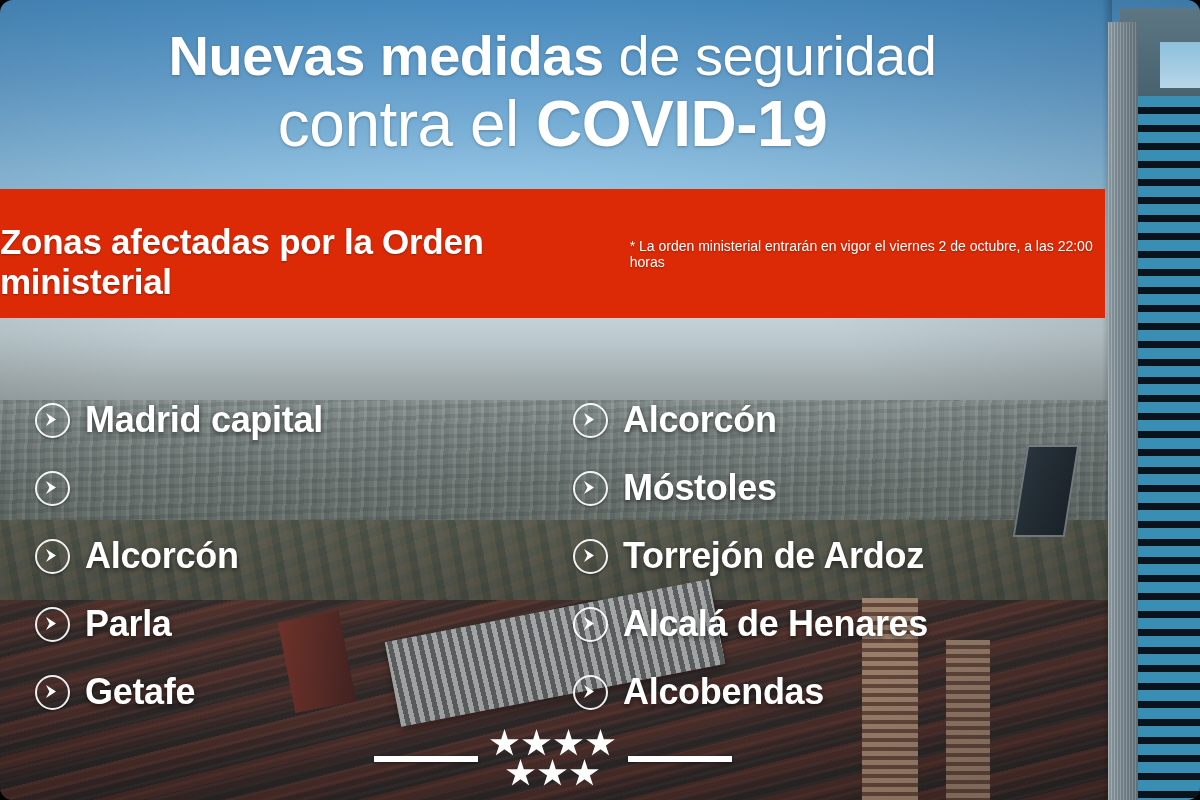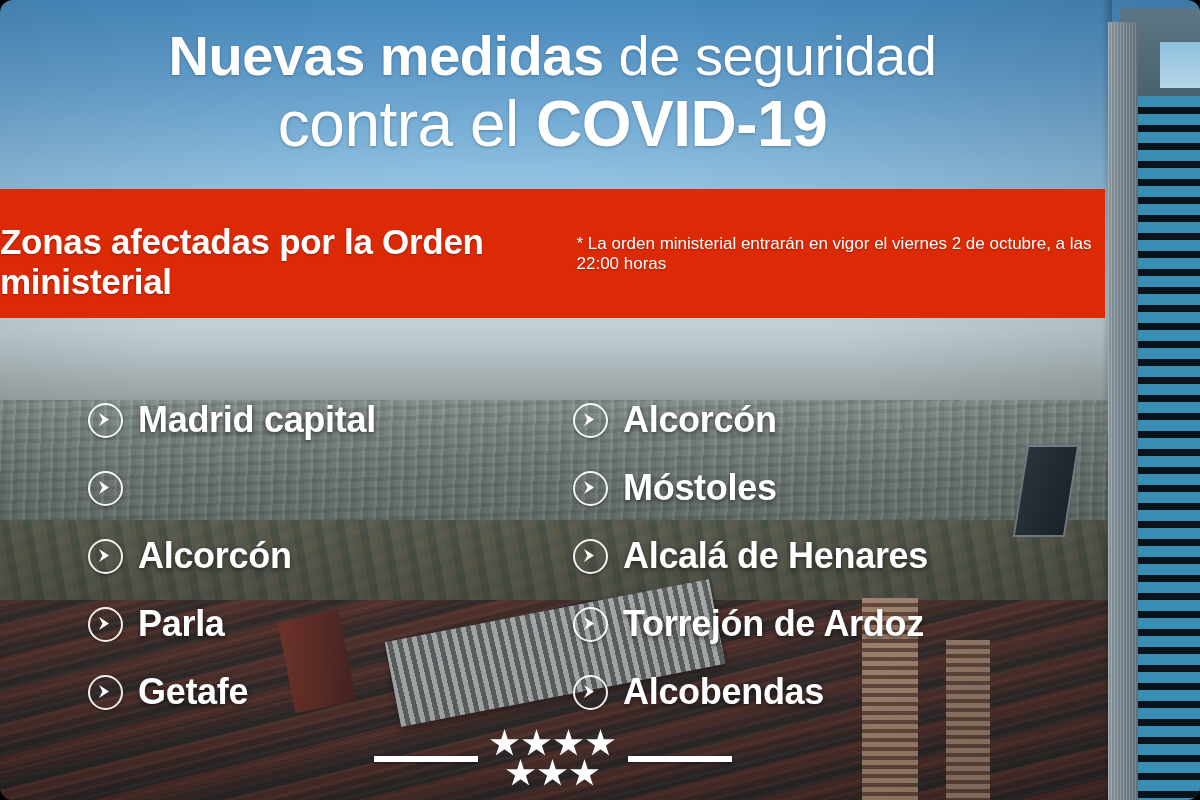--- a/index.html
+++ b/index.html
@@ -240,34 +240,34 @@
   .banner-title {
     color: #ffffff;
     font-size: 35px;
     font-weight: 700;
     letter-spacing: -0.3px;
     text-shadow: 0 1px 2px rgba(90,12,0,0.5);
     margin-top: 16px;
   }
   .banner-note {
     color: #ffffff;
-    font-size: 17px;
+    font-size: 14px;
     font-weight: 400;
     text-shadow: 0 1px 2px rgba(90,12,0,0.45);
   }
 
   
   .zones {
     position: absolute;
     left: 0; top: 386px;
     width: 1105px;
     display: flex;
   }
   .zone-col { display: flex; flex-direction: column; }
-  .zone-col.left  { width: 560px; padding-left: 88px; box-sizing: border-box; }
+  .zone-col.left  { width: 560px; padding-left: 35px; box-sizing: border-box; }
   .zone-col.right { width: 545px; padding-left: 13px; box-sizing: border-box; }
 
   .zone-item {
     display: flex;
     align-items: center;
     height: 68px;
   }
   .chev {
     flex: 0 0 auto;
     width: 31px; height: 31px;
@@ -414,29 +414,29 @@
             </svg>
         </span>
         <span class="zone-label">Móstoles</span>
       </div>
       <div class="zone-item">
         <span class="chev">
           <svg width="19" height="19" viewBox="0 0 19 19">
               <path d="M4 3 L14 9.5 L4 16 L7.4 9.5 Z" fill="#ffffff"></path>
             </svg>
         </span>
+        <span class="zone-label">Torrejón de Ardoz</span>
+      </div>
+      <div class="zone-item">
+        <span class="chev">
+          <svg width="19" height="19" viewBox="0 0 19 19">
+              <path d="M4 3 L14 9.5 L4 16 L7.4 9.5 Z" fill="#ffffff"></path>
+            </svg>
+        </span>
         <span class="zone-label">Alcalá de Henares</span>
-      </div>
-      <div class="zone-item">
-        <span class="chev">
-          <svg width="19" height="19" viewBox="0 0 19 19">
-              <path d="M4 3 L14 9.5 L4 16 L7.4 9.5 Z" fill="#ffffff"></path>
-            </svg>
-        </span>
-        <span class="zone-label">Torrejón de Ardoz</span>
       </div>
       <div class="zone-item">
         <span class="chev">
           <svg width="19" height="19" viewBox="0 0 19 19">
               <path d="M4 3 L14 9.5 L4 16 L7.4 9.5 Z" fill="#ffffff"></path>
             </svg>
         </span>
         <span class="zone-label">Alcobendas</span>
       </div>
     </div>

